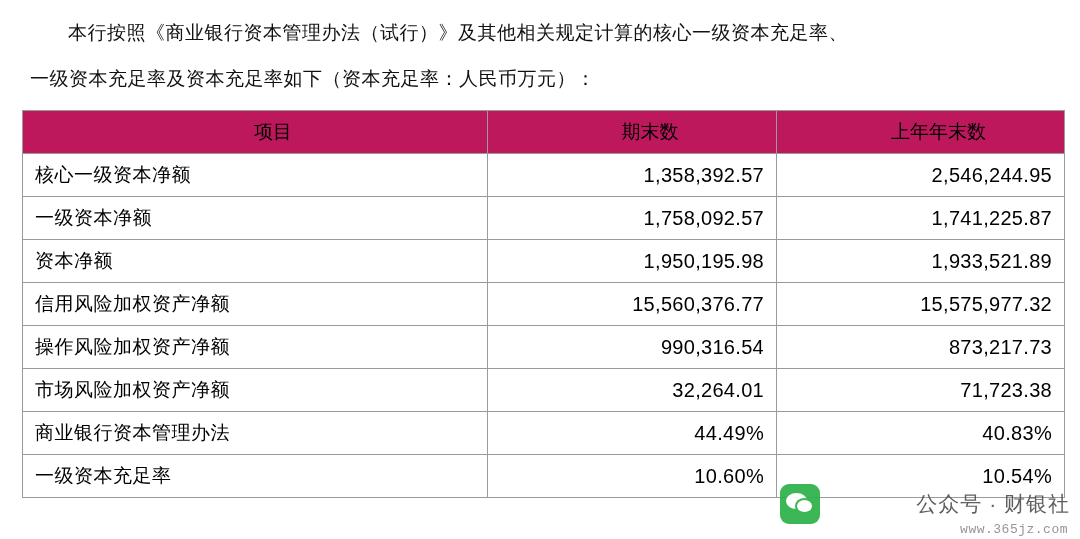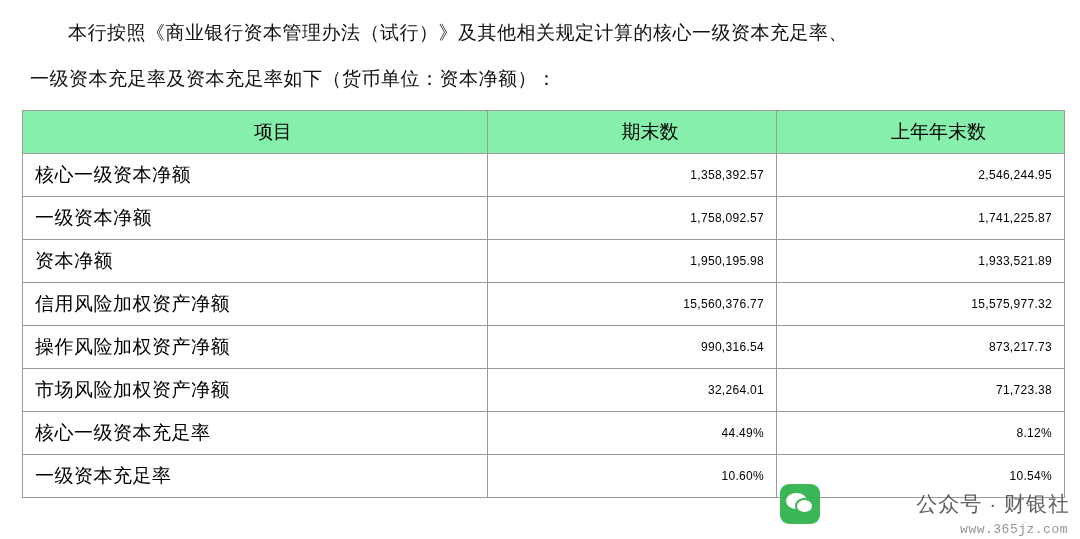--- a/index.html
+++ b/index.html
@@ -47,31 +47,31 @@
     border: 1px solid #9a9a9a;
     font-size: 19px;
     height: 43px;
     padding: 0 12px;
     box-sizing: border-box;
     font-weight: normal;
     color: #000;
   }
   table.cap-table th {
     text-align: center;
-    background: #86efac;
+    background: #be185d;
     padding-left: 48px;
   }
   table.cap-table td.item {
     text-align: left;
     letter-spacing: 0.5px;
   }
   table.cap-table td.num {
     text-align: right;
     font-family: "Liberation Sans", sans-serif;
-    font-size: 12px;
+    font-size: 20px;
     letter-spacing: 0.3px;
   }
   col.c1 { width: 465px; }
   col.c2 { width: 289px; }
   col.c3 { width: 288px; }
 
   
   .watermark {
     position: absolute;
     right: 10px;
@@ -132,21 +132,21 @@
     opacity: 0.9;
   }
 </style>
 </head>
 <body>
 
 <div class="page">
 
   <div class="intro">
     <p>本行按照《商业银行资本管理办法（试行）》及其他相关规定计算的核心一级资本充足率、</p>
-    <p class="cont">一级资本充足率及资本充足率如下（货币单位：资本净额）：</p>
+    <p class="cont">一级资本充足率及资本充足率如下（资本充足率：人民币万元）：</p>
   </div>
 
   <table class="cap-table">
     <colgroup>
       <col class="c1">
       <col class="c2">
       <col class="c3">
     </colgroup>
     <thead>
       <tr>
@@ -180,23 +180,23 @@
         <td class="item">操作风险加权资产净额</td>
         <td class="num">990,316.54</td>
         <td class="num">873,217.73</td>
       </tr>
       <tr>
         <td class="item">市场风险加权资产净额</td>
         <td class="num">32,264.01</td>
         <td class="num">71,723.38</td>
       </tr>
       <tr>
-        <td class="item">核心一级资本充足率</td>
+        <td class="item">商业银行资本管理办法</td>
         <td class="num">44.49%</td>
-        <td class="num">8.12%</td>
+        <td class="num">40.83%</td>
       </tr>
       <tr>
         <td class="item">一级资本充足率</td>
         <td class="num">10.60%</td>
         <td class="num">10.54%</td>
       </tr>
     </tbody>
   </table>
 
   <div class="watermark">

